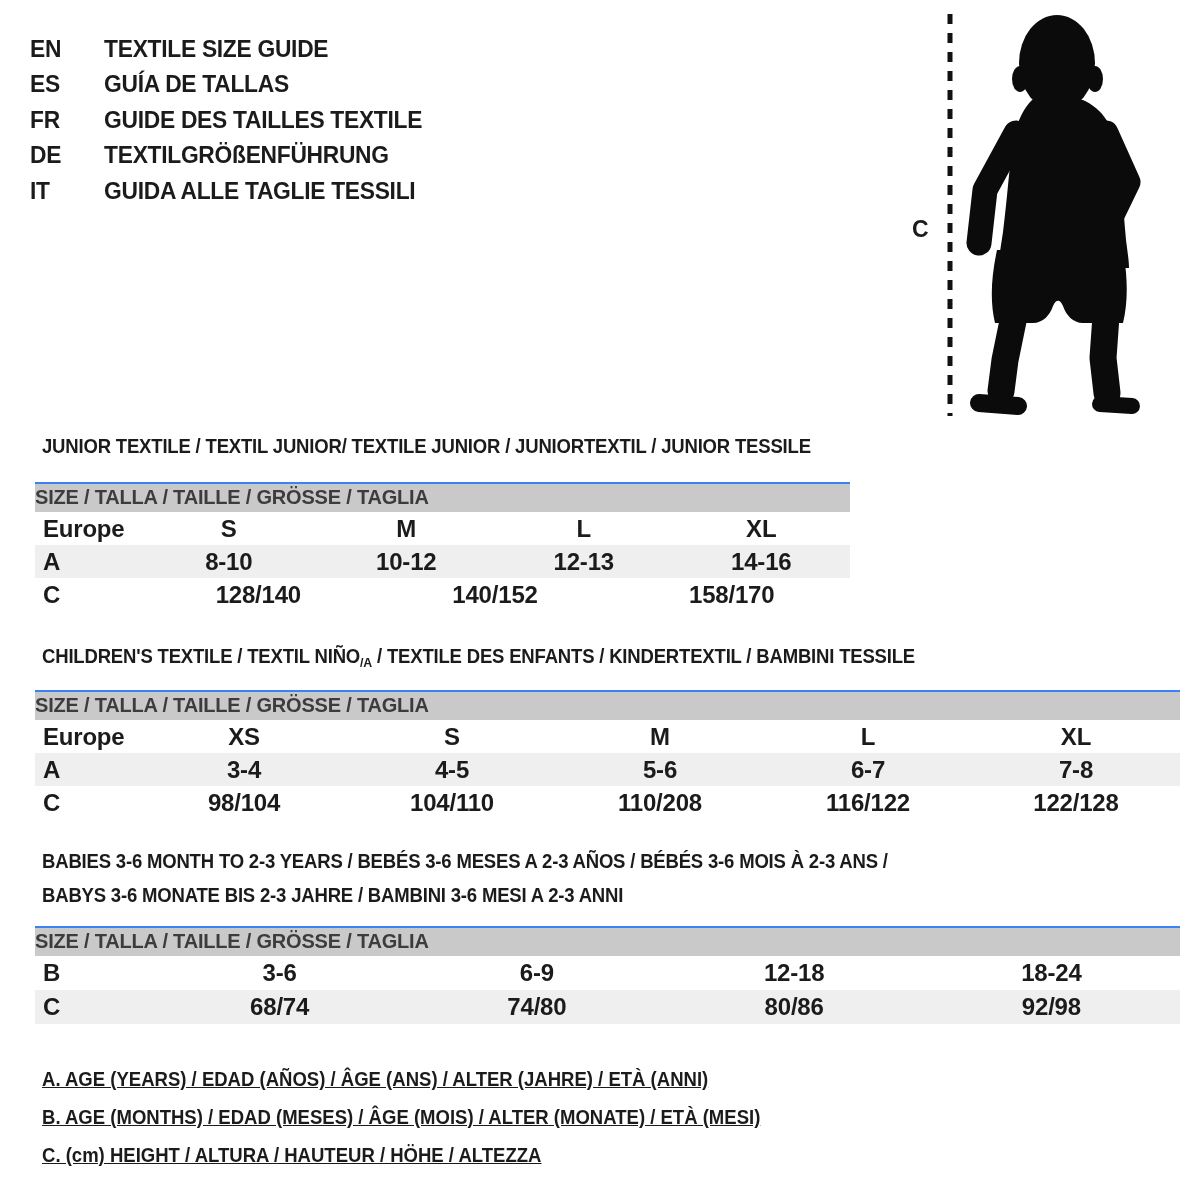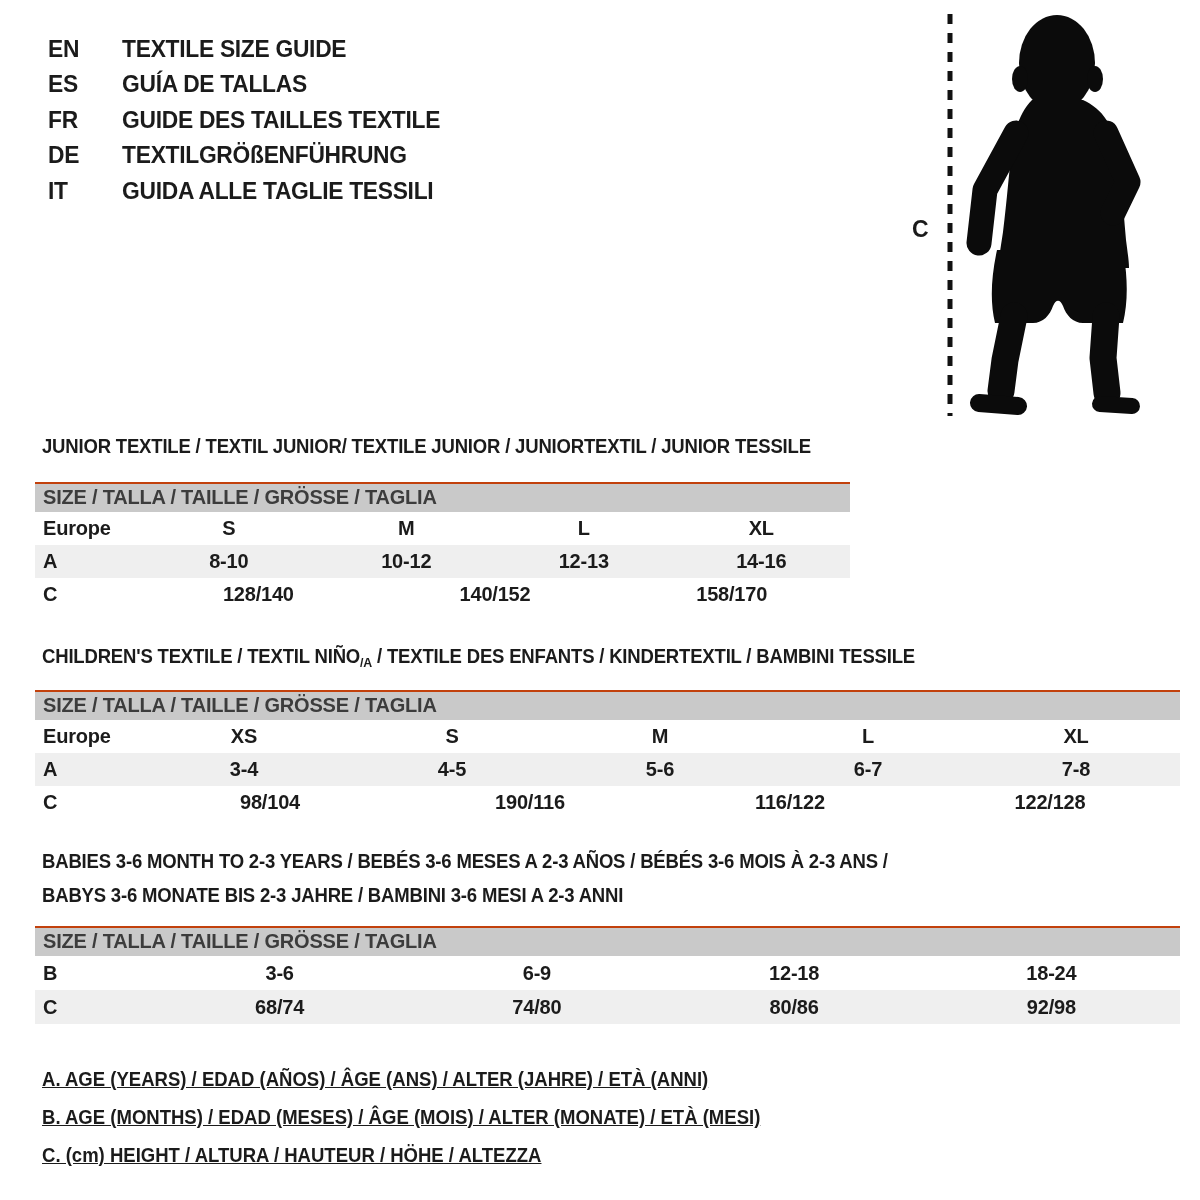--- a/index.html
+++ b/index.html
@@ -7,46 +7,46 @@
     position: relative;
     width: 1200px;
     height: 1200px;
     background: #ffffff;
     font-family: "Liberation Sans", sans-serif;
     font-weight: bold;
     color: #1b1b1b;
     overflow: hidden;
   }
   
-  .lang-list { position: absolute; left: 48px; top: 31px; }
+  .lang-list { position: absolute; left: 30px; top: 31px; }
   .lang-row { display: flex; height: 35.5px; align-items: center; font-size: 24px; letter-spacing: -0.3px; transform: scaleX(0.95); transform-origin: left center; }
   .lang-code { width: 78px; }
   .lang-title { white-space: nowrap; }
 
   
   .figure-svg { position: absolute; left: 880px; top: 0; width: 320px; height: 440px; }
   .c-label { position: absolute; left: 912px; top: 216px; font-size: 23px; }
 
   
   .section-title {
     position: absolute; left: 42px;
     font-size: 19.5px; letter-spacing: -0.2px; white-space: nowrap;
     transform: scaleX(0.95); transform-origin: left center;
   }
   .title-sub { font-size: 13px; vertical-align: -4px; }
 
   
   .size-table { position: absolute; left: 35px; }
   .band {
     height: 30px; box-sizing: border-box;
-    background: #c9c9c9; border-top: 2px solid #c2410c;
-    line-height: 27px; padding-left: 8px;
+    background: #c9c9c9; border-top: 2px solid #3b82f6;
+    line-height: 27px; padding-left: 0;
     font-size: 20px; color: #3c3c3c; letter-spacing: -0.2px;
   }
-  .trow { display: flex; height: 33px; line-height: 33px; font-size: 20px; letter-spacing: -0.2px; }
+  .trow { display: flex; height: 33px; line-height: 33px; font-size: 24px; letter-spacing: -0.2px; }
   .trow.alt { background: #efefef; }
   .trow .rlabel { width: 105px; box-sizing: border-box; padding-left: 8px; }
   .babies-table .trow .rlabel { width: 116px; }
   .trow .cell { flex: 1; text-align: center; }
 
   .junior-title   { top: 435px; }
   .junior-table   { top: 482px; width: 815px; }
   .children-title { top: 645px; }
   .children-table { top: 690px; width: 1145px; }
   .babies-title1  { top: 850px; }
@@ -153,21 +153,22 @@
       <span class="rlabel">A</span>
       <span class="cell">3-4</span>
       <span class="cell">4-5</span>
       <span class="cell">5-6</span>
       <span class="cell">6-7</span>
       <span class="cell">7-8</span>
     </div>
     <div class="trow">
       <span class="rlabel">C</span>
       <span class="cell">98/104</span>
-      <span class="cell">190/116</span>
+      <span class="cell">104/110</span>
+      <span class="cell">110/208</span>
       <span class="cell">116/122</span>
       <span class="cell">122/128</span>
     </div>
   </div>
 
   <div class="section-title babies-title1">BABIES 3-6 MONTH TO 2-3 YEARS / BEBÉS 3-6 MESES A 2-3 AÑOS / BÉBÉS 3-6 MOIS À 2-3 ANS /</div>
   <div class="section-title babies-title2">BABYS 3-6 MONATE BIS 2-3 JAHRE / BAMBINI 3-6 MESI A 2-3 ANNI</div>
   <div class="size-table babies-table">
     <div class="band">SIZE / TALLA / TAILLE / GRÖSSE / TAGLIA</div>
     <div class="trow">

